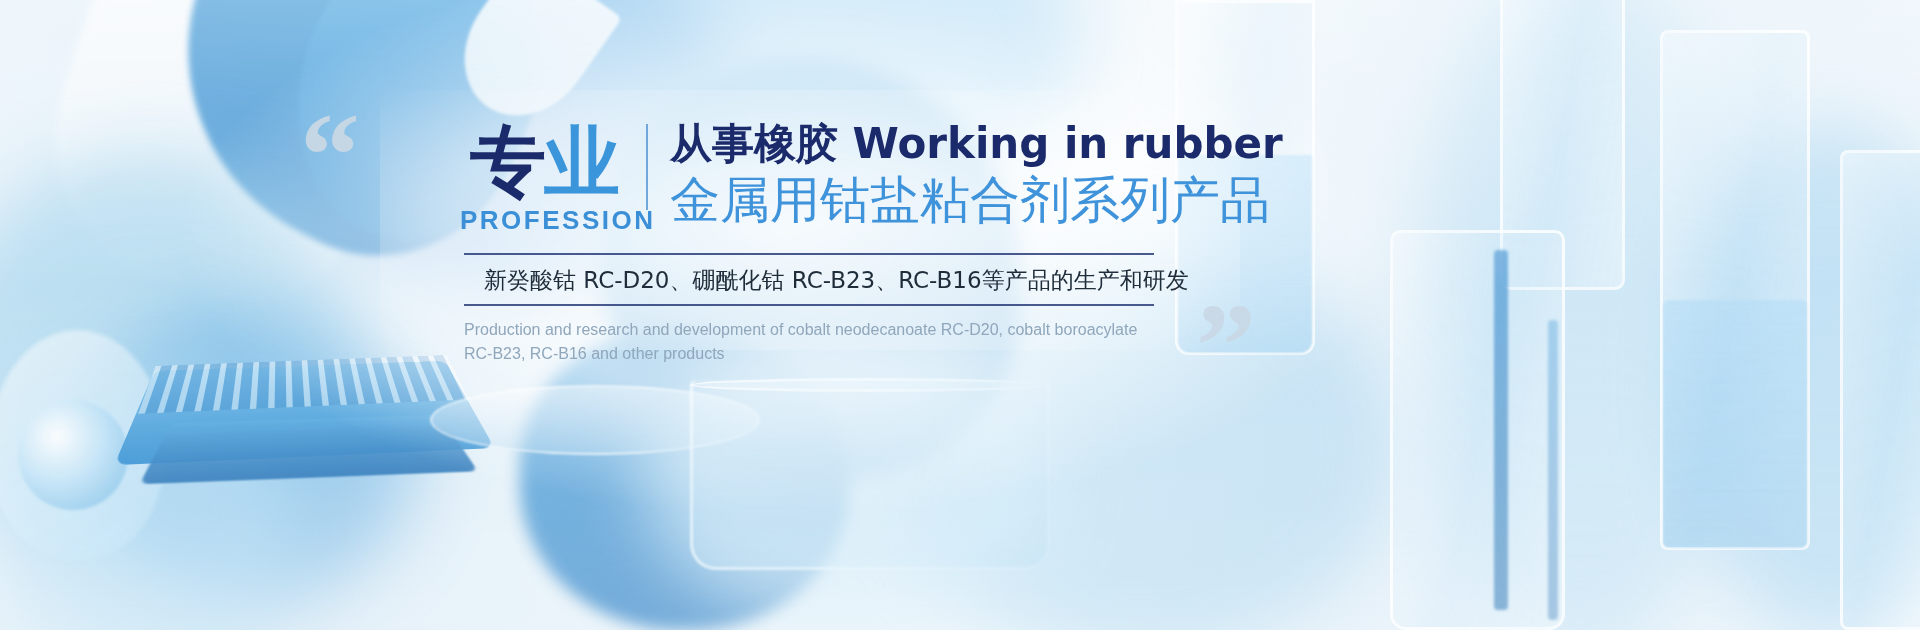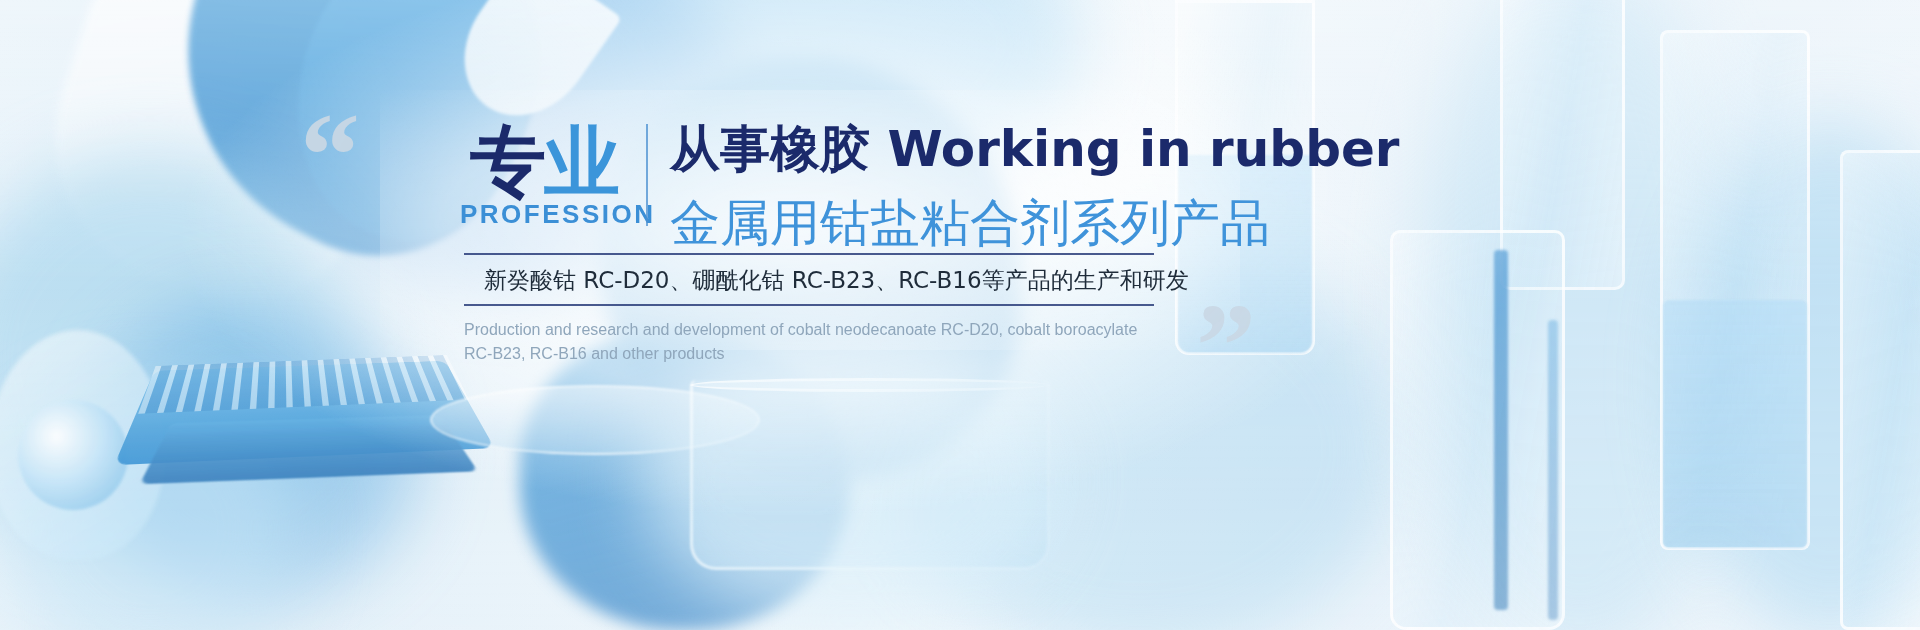--- a/index.html
+++ b/index.html
@@ -194,40 +194,40 @@
   
   .logo-block { width:168px; padding-top:8px; text-align:center; }
   .logo-cjk {
     font-size:76px; line-height:.96; font-weight:700;
     font-family:"DejaVu Sans", sans-serif;
     letter-spacing:-2px; white-space:nowrap;
   }
   .logo-zhuan { color:#1b2a6b; }
   .logo-ye    { color:#3b95da; }
   .logo-en {
-    margin-top:0;
+    margin-top:6px;
     font-size:26px; font-weight:700; letter-spacing:2.5px;
     color:#3b8fd6; font-family:"Liberation Sans", sans-serif;
   }
 
   .divider {
     width:2px; align-self:stretch; margin:6px 22px 26px 18px;
     background:#4a8fd0; opacity:.75;
   }
 
   .titles { padding-top:2px; }
   .title-main {
-    font-size:50px; line-height:1.16; font-weight:700;
+    font-size:42px; line-height:1.16; font-weight:700;
     color:#1b2a6b; white-space:nowrap;
     font-family:"DejaVu Sans", sans-serif;
     text-align:right;
   }
   .title-sub {
     font-size:50px; line-height:1.16; font-weight:400;
-    color:#3f93da; white-space:nowrap; margin-top:16px;
+    color:#3f93da; white-space:nowrap; margin-top:2px;
     font-family:"DejaVu Sans", sans-serif;
   }
 
   .rule {
     position:absolute; left:452px; top:253px; width:690px; height:2px;
     background:linear-gradient(90deg,#2a3d7a,#2a3d7a);
     opacity:.85;
   }
   .rule-bottom {
     position:absolute; left:452px; top:304px; width:690px; height:2px;

